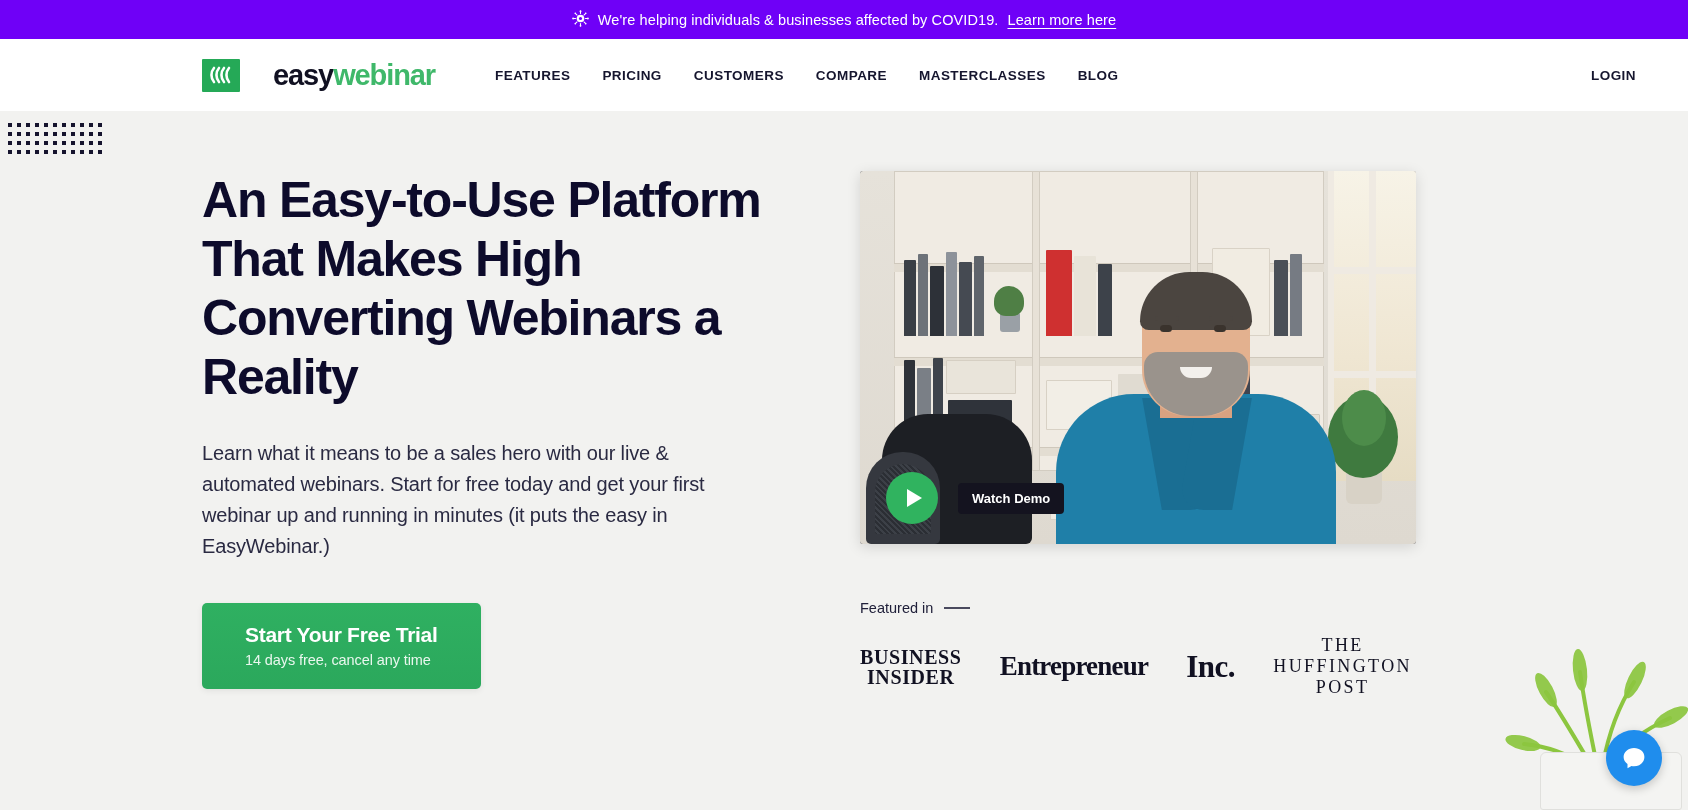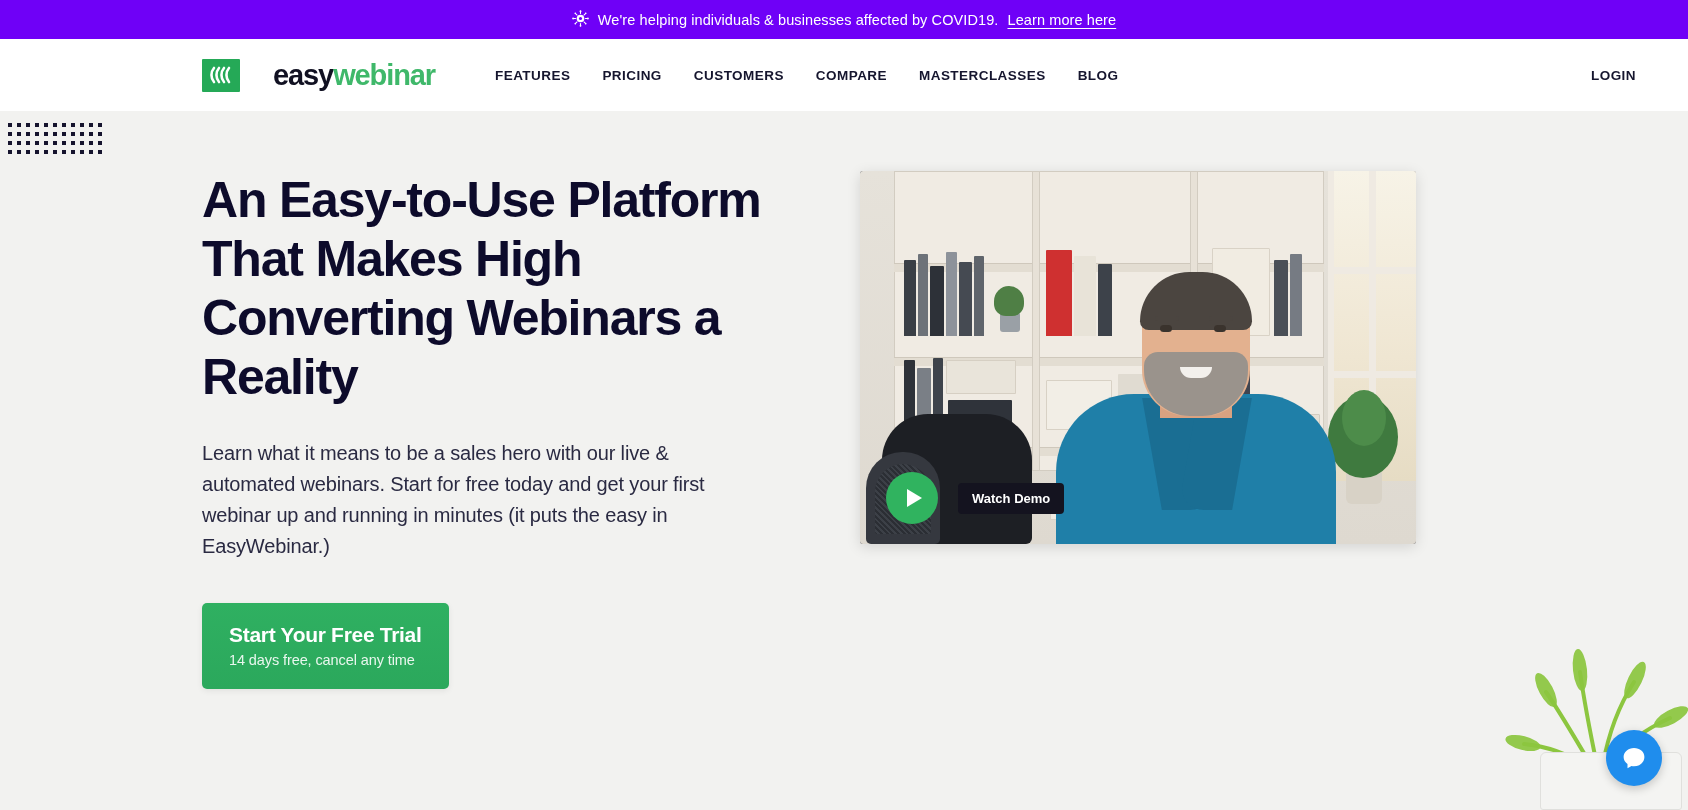--- a/index.html
+++ b/index.html
@@ -134,21 +134,21 @@
     line-height:31px;
     color:#2a2a42;
     max-width:552px;
     letter-spacing:-.15px;
   }
   .cta-block {
     margin-top:41px;
     display:inline-block;
     background:linear-gradient(180deg,#2fb061 0%,#2ba85c 100%);
     border-radius:5px;
-    padding:20px 27px 21px;
+    padding:20px 43px 21px;
     cursor:pointer;
     border:none;
     text-align:left;
     font-family:inherit;
     box-shadow:0 2px 6px rgba(0,0,0,.07);
   }
   .cta-main {
     display:block;
     color:#ffffff;
     font-size:21px;
@@ -635,20 +635,39 @@
         </div>
 
         <div class="play-row">
           <button class="play-btn">
             <span class="play-tri"></span>
           </button>
           <span class="watch-chip">Watch Demo</span>
         </div>
       </div>
 
+      <div class="featured">
+        <div class="featured-label-row">
+          <span>Featured in</span>
+          <span class="featured-dash"></span>
+        </div>
+        <div class="featured-logos">
+          <div class="pub pub-bi">
+            <div>BUSINESS</div>
+            <div>INSIDER</div>
+          </div>
+          <div class="pub pub-ent">Entrepreneur</div>
+          <div class="pub pub-inc">Inc.</div>
+          <div class="pub pub-huff">
+            <div>THE</div>
+            <div>HUFFINGTON</div>
+            <div>POST</div>
+          </div>
+        </div>
+      </div>
 
     </div>
   </div>
 
   <div class="corner-plant">
     <svg width="190" height="190" viewBox="0 0 190 190">
       <g stroke="#8cc63f" stroke-width="4" fill="none" stroke-linecap="round">
         <path d="M96 150 C78 120, 62 92, 48 72"></path>
         <path d="M100 150 C92 112, 86 80, 82 52"></path>
         <path d="M104 150 C110 112, 122 84, 136 62"></path>

